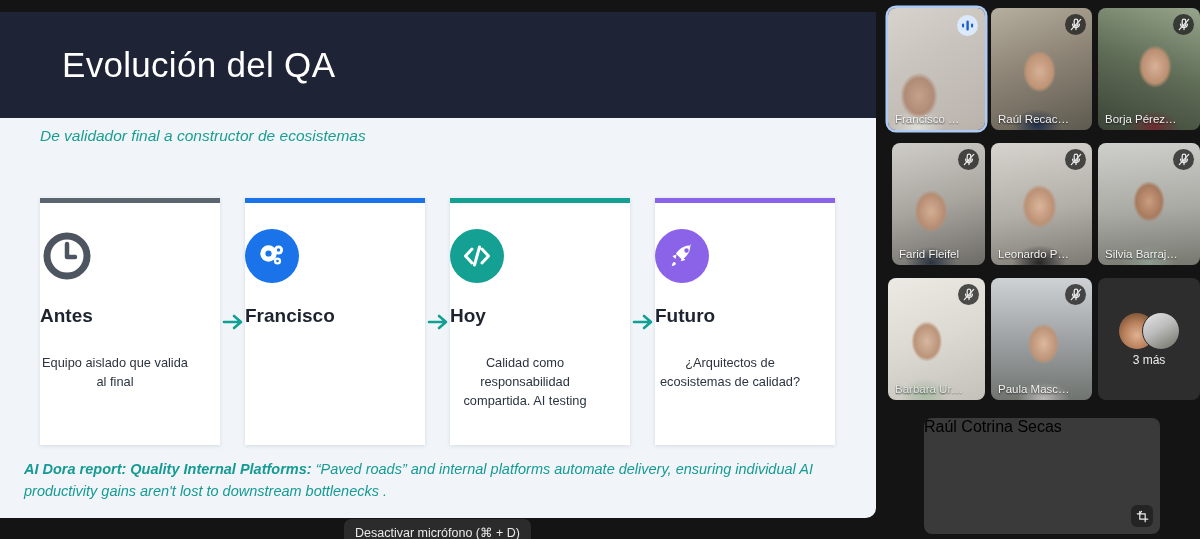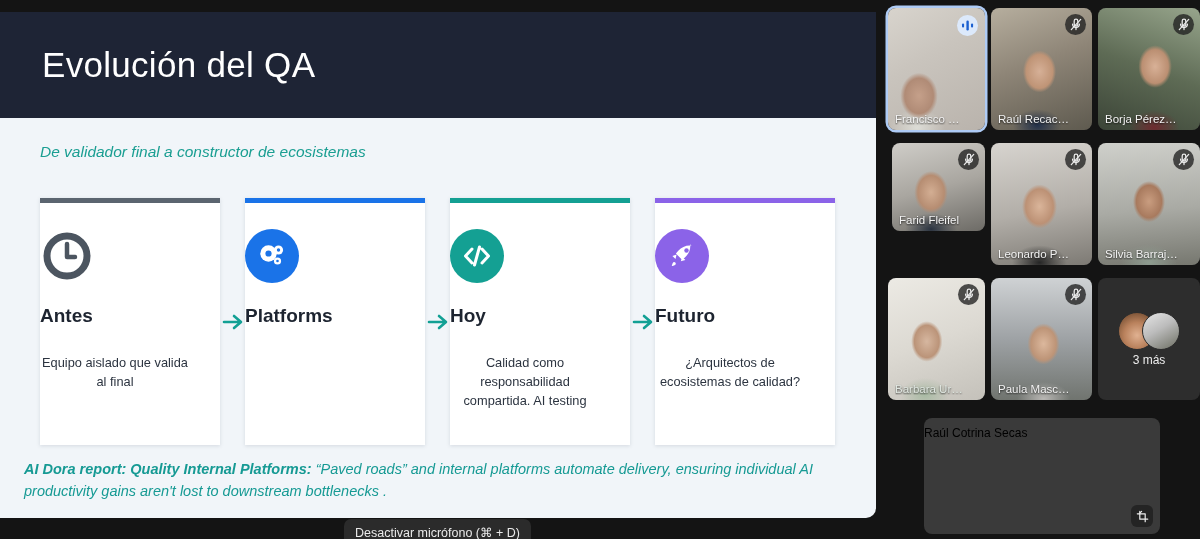--- a/index.html
+++ b/index.html
@@ -14,25 +14,25 @@
   
   .slide{
     position:absolute;left:0;top:12px;width:876px;height:506px;
     background:#f1f5f9;border-radius:0 0 10px 0;overflow:hidden;
   }
   .slide-header{
     height:106px;background:#1e2435;display:flex;align-items:center;
   }
   .slide-title{
     color:#ffffff;font-size:35px;font-weight:400;letter-spacing:.3px;
-    margin-left:42px;
+    margin-left:62px;
   }
   .slide-body{position:relative;height:400px;}
   .subtitle{
-    position:absolute;left:40px;top:25px;
+    position:absolute;left:40px;top:9px;
     color:#1a9e92;font-size:15.5px;font-style:italic;font-weight:500;
   }
 
   
   .cards{
     position:absolute;left:40px;top:80px;width:795px;height:247px;
     display:flex;align-items:flex-start;
   }
   .card{
     width:180px;height:247px;background:#ffffff;
@@ -196,21 +196,21 @@
               <g fill="#ffffff">
                 <circle cx="12.5" cy="13.5" r="8.2"></circle>
                 <circle cx="22.5" cy="10" r="4.6"></circle>
                 <circle cx="21.5" cy="21" r="3.6"></circle>
               </g>
               <circle cx="12.5" cy="13.5" r="3.1" fill="#1a73e8"></circle>
               <circle cx="22.5" cy="10" r="1.7" fill="#1a73e8"></circle>
               <circle cx="21.5" cy="21" r="1.3" fill="#1a73e8"></circle>
             </svg>
           </div>
-          <div class="card-title">Platforms</div>
+          <div class="card-title">Francisco</div>
         </div>
 
         <div class="arrow">
           <svg width="22" height="16" viewBox="0 0 22 16">
             <path d="M2 8 H18 M12 2 L19 8 L12 14" fill="none" stroke="#12a094" stroke-width="2.6" stroke-linecap="round" stroke-linejoin="round"></path>
           </svg>
         </div>
 
         <div class="card">
           <div class="card-bar" style="background:#14a093"></div>
@@ -293,21 +293,21 @@
             <path d="M6 1.2a1.8 1.8 0 0 1 1.8 1.8v3.2A1.8 1.8 0 0 1 6 8a1.8 1.8 0 0 1-1.8-1.8V3A1.8 1.8 0 0 1 6 1.2z"></path>
             <path d="M2.6 6.1a3.4 3.4 0 0 0 6.8 0"></path>
             <path d="M6 9.5v2"></path>
             <path d="M1.3 11.6 10.7 1.4"></path>
           </g>
         </svg>
       </div>
       <div class="name">Borja Pérez Fr...</div>
     </div>
 
-    <div class="tile" style="left:8px;top:143px;width:93px;height:88px;">
+    <div class="tile" style="left:8px;top:143px;width:93px;height:122px;">
       <div class="photo ph4"></div>
       <div class="mic-badge">
         <svg width="12" height="13" viewBox="0 0 12 13">
           <g fill="none" stroke="#e9e9e9" stroke-width="1.3" stroke-linecap="round">
             <path d="M6 1.2a1.8 1.8 0 0 1 1.8 1.8v3.2A1.8 1.8 0 0 1 6 8a1.8 1.8 0 0 1-1.8-1.8V3A1.8 1.8 0 0 1 6 1.2z"></path>
             <path d="M2.6 6.1a3.4 3.4 0 0 0 6.8 0"></path>
             <path d="M6 9.5v2"></path>
             <path d="M1.3 11.6 10.7 1.4"></path>
           </g>
         </svg>
@@ -378,21 +378,21 @@
     <div class="more-tile" style="left:214px;top:278px;width:102px;height:122px;">
       <div class="more-avatars">
         <div class="av avA" style="left:0;"></div>
         <div class="av avB" style="left:24px;"></div>
       </div>
       <div class="more-label">3 más</div>
     </div>
 
     <div class="self-tile">
       <div class="photo ph9"></div>
-      <div class="name" style="left:10px;bottom:7px;font-size:12px;margin-top:8px;">Raúl Cotrina Secas</div>
+      <div class="name" style="left:10px;bottom:7px;font-size:16px;">Raúl Cotrina Secas</div>
       <div class="crop-badge">
         <svg width="13" height="13" viewBox="0 0 13 13">
           <g fill="none" stroke="#ededed" stroke-width="1.2" stroke-linecap="round" stroke-linejoin="round">
             <path d="M3.8 1.3v7.9h7.9"></path>
             <path d="M1.3 3.8h7.9v7.9"></path>
             <path d="M5.6 1.3 3.8 3.1"></path>
           </g>
         </svg>
       </div>
     </div>

